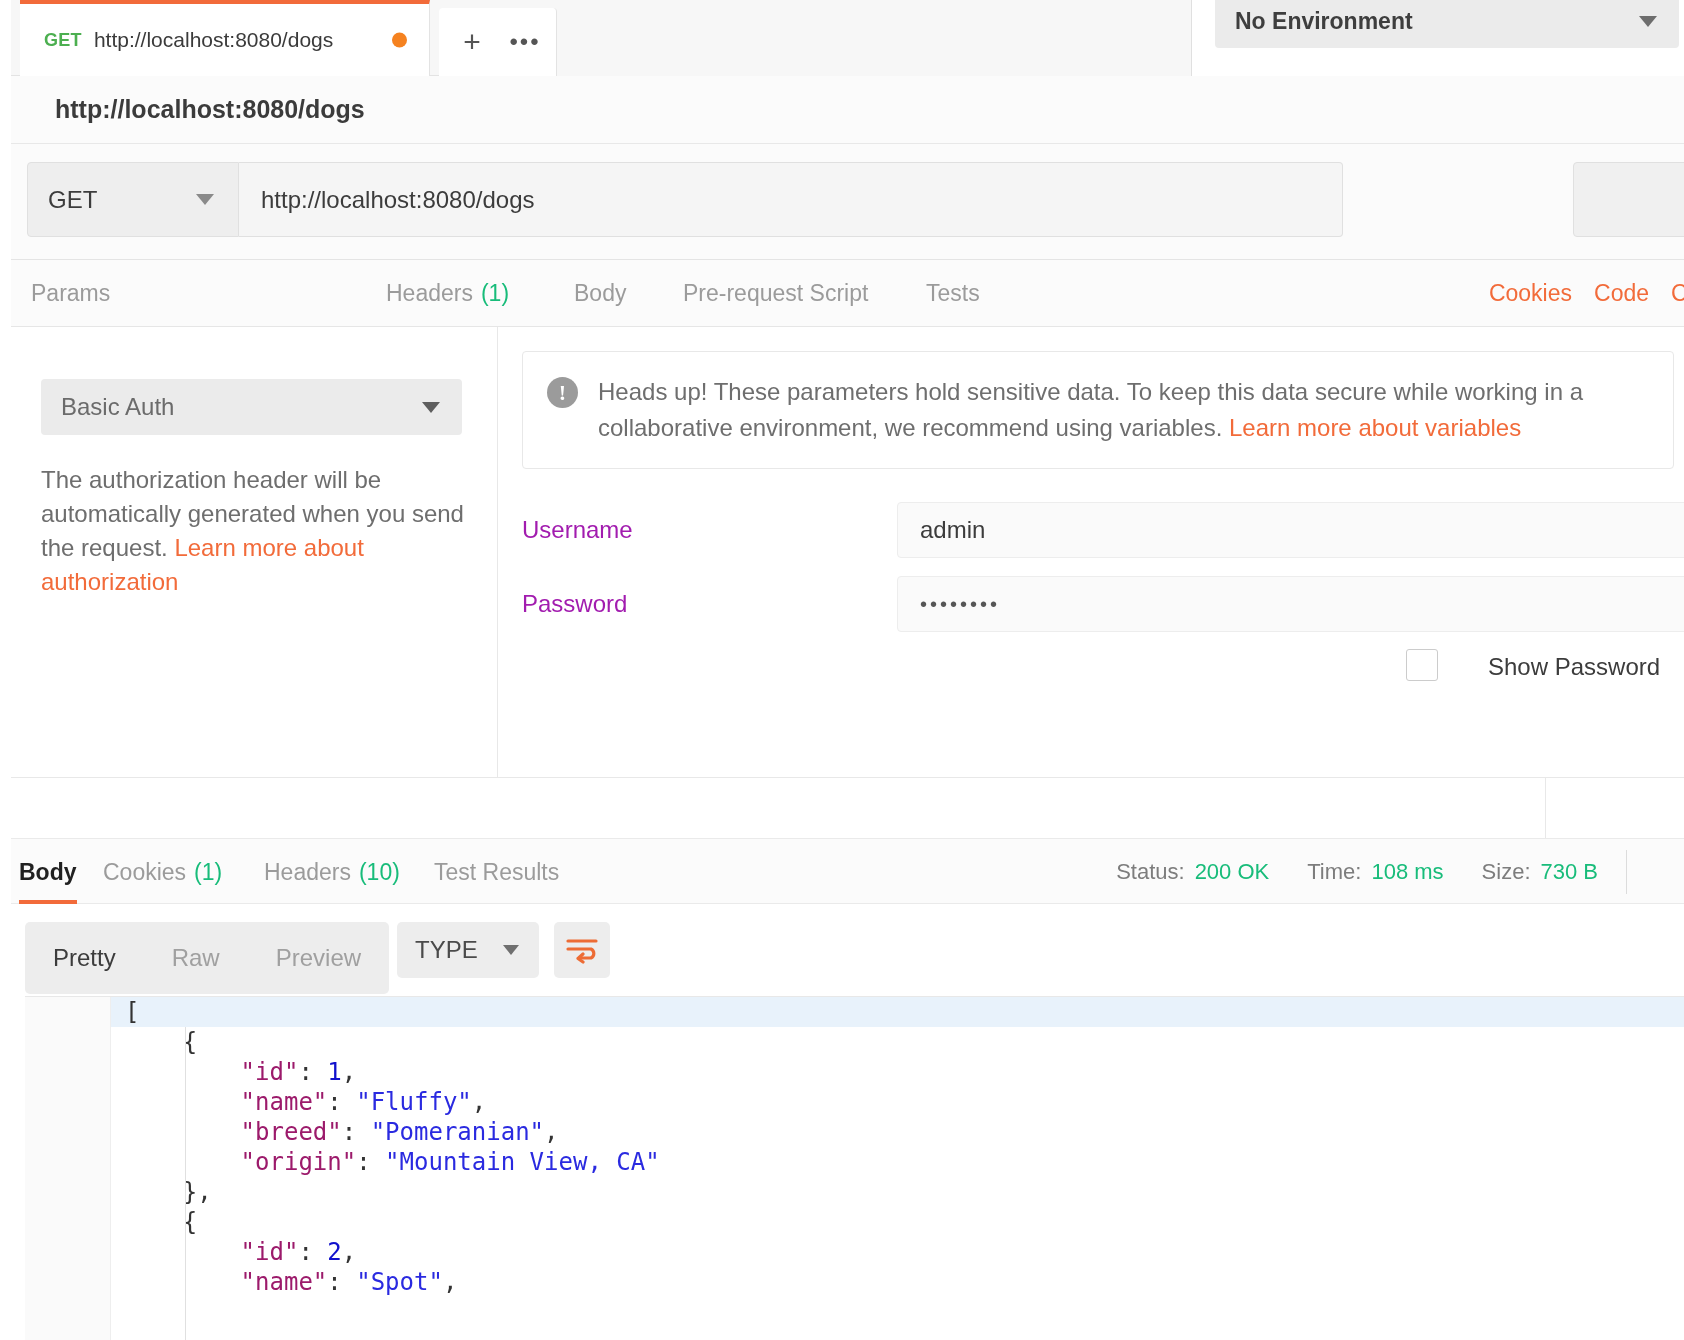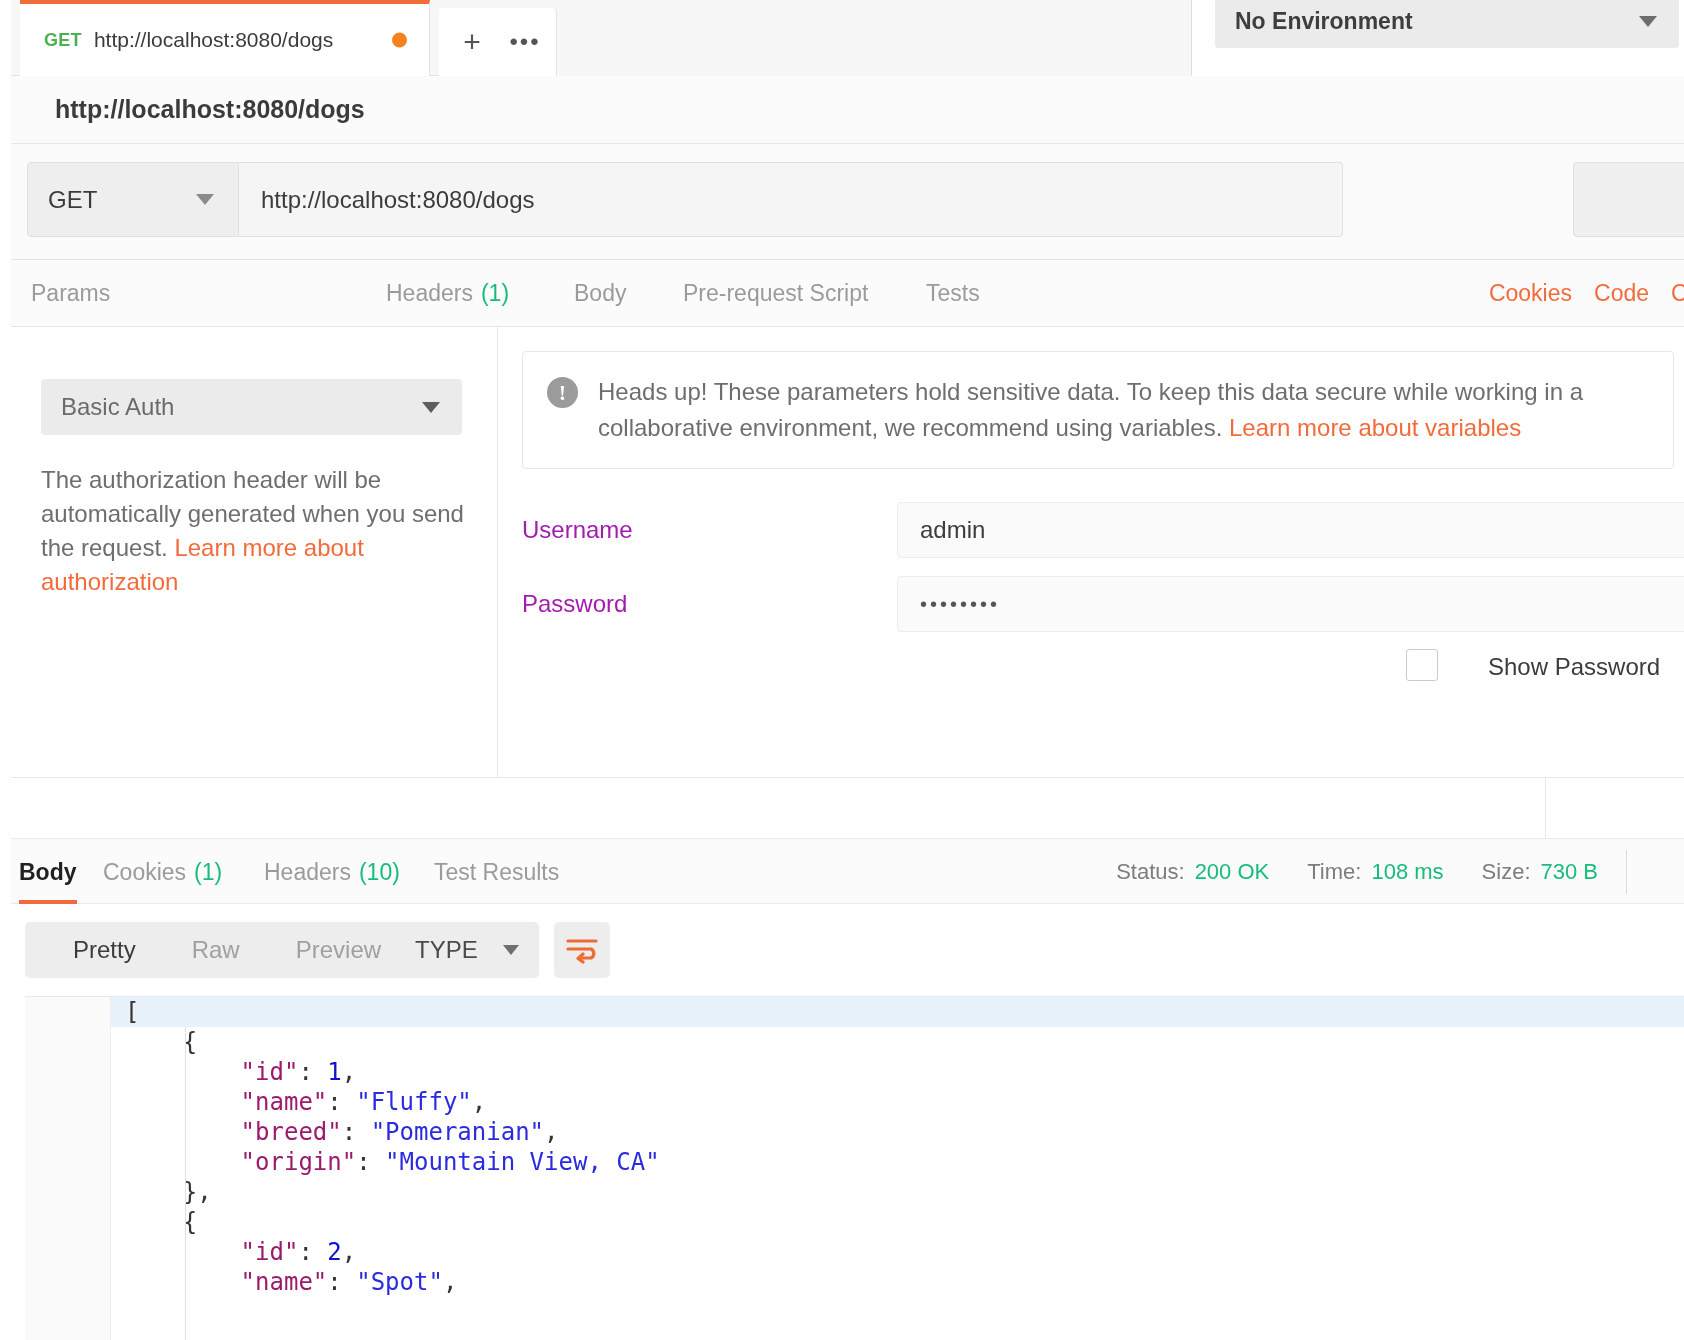--- a/index.html
+++ b/index.html
@@ -240,22 +240,22 @@
   .statusbar .val { color: #18bc7a; }
   .statusbar .sep { width: 1px; height: 44px; background: #dcdcdc; margin: 0 18px; }
   .statusbar .stub { width: 28px; }
 
   
   .bodytoolbar {
     position: absolute; top: 904px; left: 0; width: 1684px; height: 92px;
     background: #ffffff;
   }
   .seg {
-    position: absolute; left: 14px; top: 18px; height: 56px;
-    background: #ededed; border-radius: 5px; display: flex; align-items: center; padding-left: 20px;
+    position: absolute; left: 14px; top: 18px; height: 72px;
+    background: #ededed; border-radius: 5px; display: flex; align-items: center;
   }
   .seg .opt {
     height: 56px; display: flex; align-items: center; padding: 0 28px;
     font-size: 24px; color: #a0a0a0;
   }
   .seg .opt.active {
     color: #3c3c3c; background: #ededed; font-weight: normal;
   }
   .fmt-sel {
     position: absolute; left: 386px; top: 18px; width: 142px; height: 56px;

